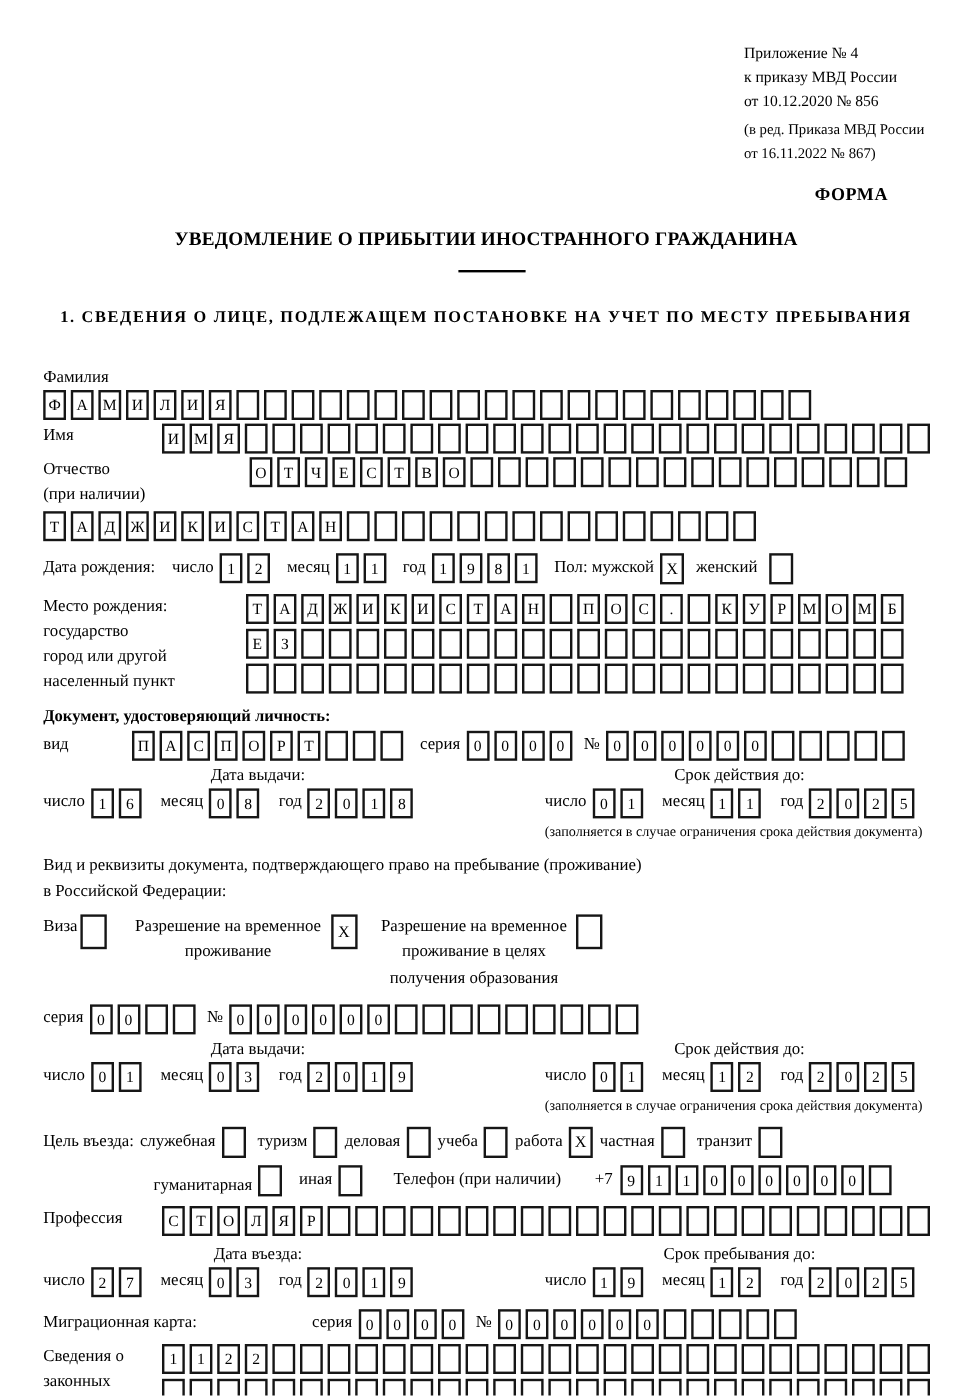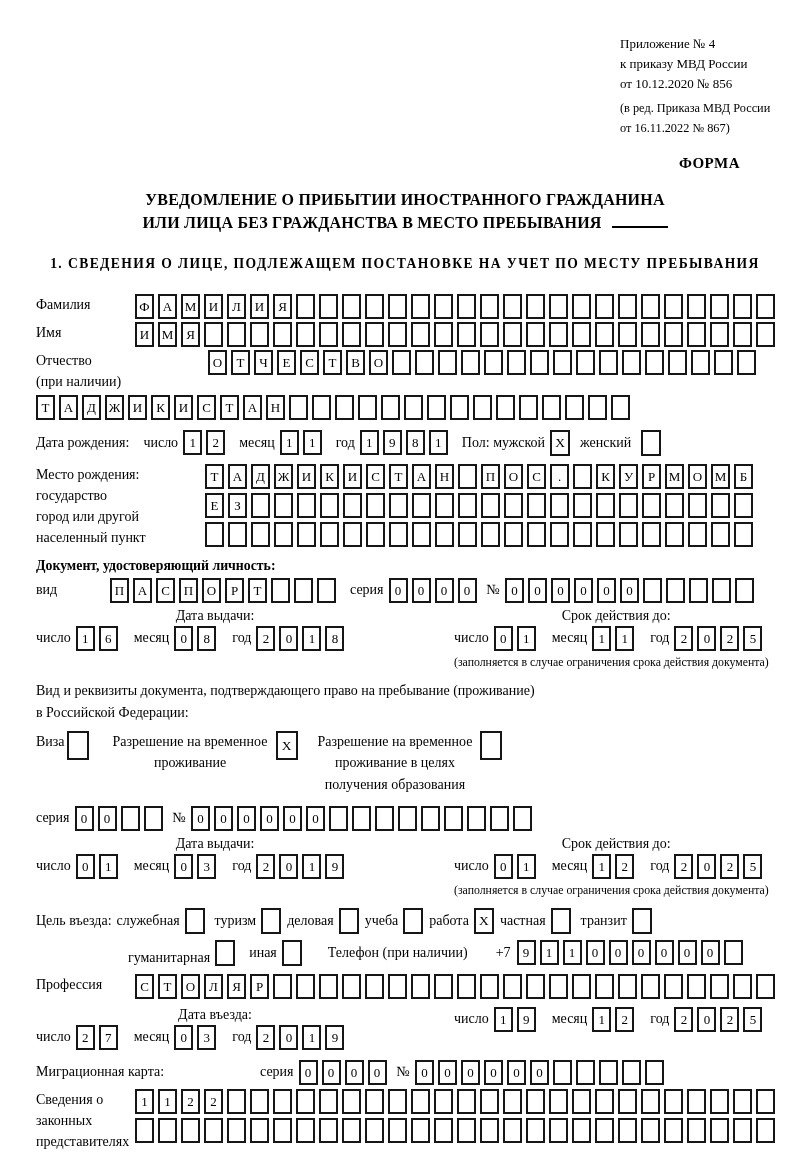--- a/index.html
+++ b/index.html
@@ -64,26 +64,26 @@
     <div>к приказу МВД России</div>
     <div>от 10.12.2020 № 856</div>
     <span class="small gap">(в ред. Приказа МВД России</span>
     <span class="small">от 16.11.2022 № 867)</span>
   </div>
 
   <div class="forma">ФОРМА</div>
 
   <div class="title">
     <div>УВЕДОМЛЕНИЕ О ПРИБЫТИИ ИНОСТРАННОГО ГРАЖДАНИНА</div>
-    <div><span>ИЛИ ЛИЦА БЕЗ ГРАЖДАНСТВА В МЕСТО ПРЕБЫВАНИЯ</span><span class="blank-line"></span></div>
+    <div><span class="blank-line"></span></div>
   </div>
 
   <div class="sec-heading">1. СВЕДЕНИЯ О ЛИЦЕ, ПОДЛЕЖАЩЕМ ПОСТАНОВКЕ НА УЧЕТ ПО МЕСТУ ПРЕБЫВАНИЯ</div>
 
-  <div class="frow" style="margin-top:22px;">
+  <div class="frow" style="margin-top:32px;flex-direction:column;">
     <div class="flabel w99">Фамилия</div>
     <div class="cells"><span class="cell">Ф</span><span class="cell">А</span><span class="cell">М</span><span class="cell">И</span><span class="cell">Л</span><span class="cell">И</span><span class="cell">Я</span><span class="cell"></span><span class="cell"></span><span class="cell"></span><span class="cell"></span><span class="cell"></span><span class="cell"></span><span class="cell"></span><span class="cell"></span><span class="cell"></span><span class="cell"></span><span class="cell"></span><span class="cell"></span><span class="cell"></span><span class="cell"></span><span class="cell"></span><span class="cell"></span><span class="cell"></span><span class="cell"></span><span class="cell"></span><span class="cell"></span><span class="cell"></span></div>
   </div>
 
   <div class="frow">
     <div class="flabel w99">Имя</div>
     <div class="cells"><span class="cell">И</span><span class="cell">М</span><span class="cell">Я</span><span class="cell"></span><span class="cell"></span><span class="cell"></span><span class="cell"></span><span class="cell"></span><span class="cell"></span><span class="cell"></span><span class="cell"></span><span class="cell"></span><span class="cell"></span><span class="cell"></span><span class="cell"></span><span class="cell"></span><span class="cell"></span><span class="cell"></span><span class="cell"></span><span class="cell"></span><span class="cell"></span><span class="cell"></span><span class="cell"></span><span class="cell"></span><span class="cell"></span><span class="cell"></span><span class="cell"></span><span class="cell"></span></div>
   </div>
 
   <div class="frow">
@@ -331,20 +331,21 @@
         <span class="lbl">год</span>
         <span class="grp cells">
             <span class="cell">2</span>
             <span class="cell">0</span>
             <span class="cell">1</span>
             <span class="cell">9</span>
           </span>
       </div>
     </div>
     <div class="dg">
+      <div class="dg-head">Срок пребывания до:</div>
       <div class="dg-line">
         <span class="lbl">число</span>
         <span class="grp cells">
             <span class="cell">1</span>
             <span class="cell">9</span>
           </span>
         <span class="lbl">месяц</span>
         <span class="grp cells">
             <span class="cell">1</span>
             <span class="cell">2</span>

